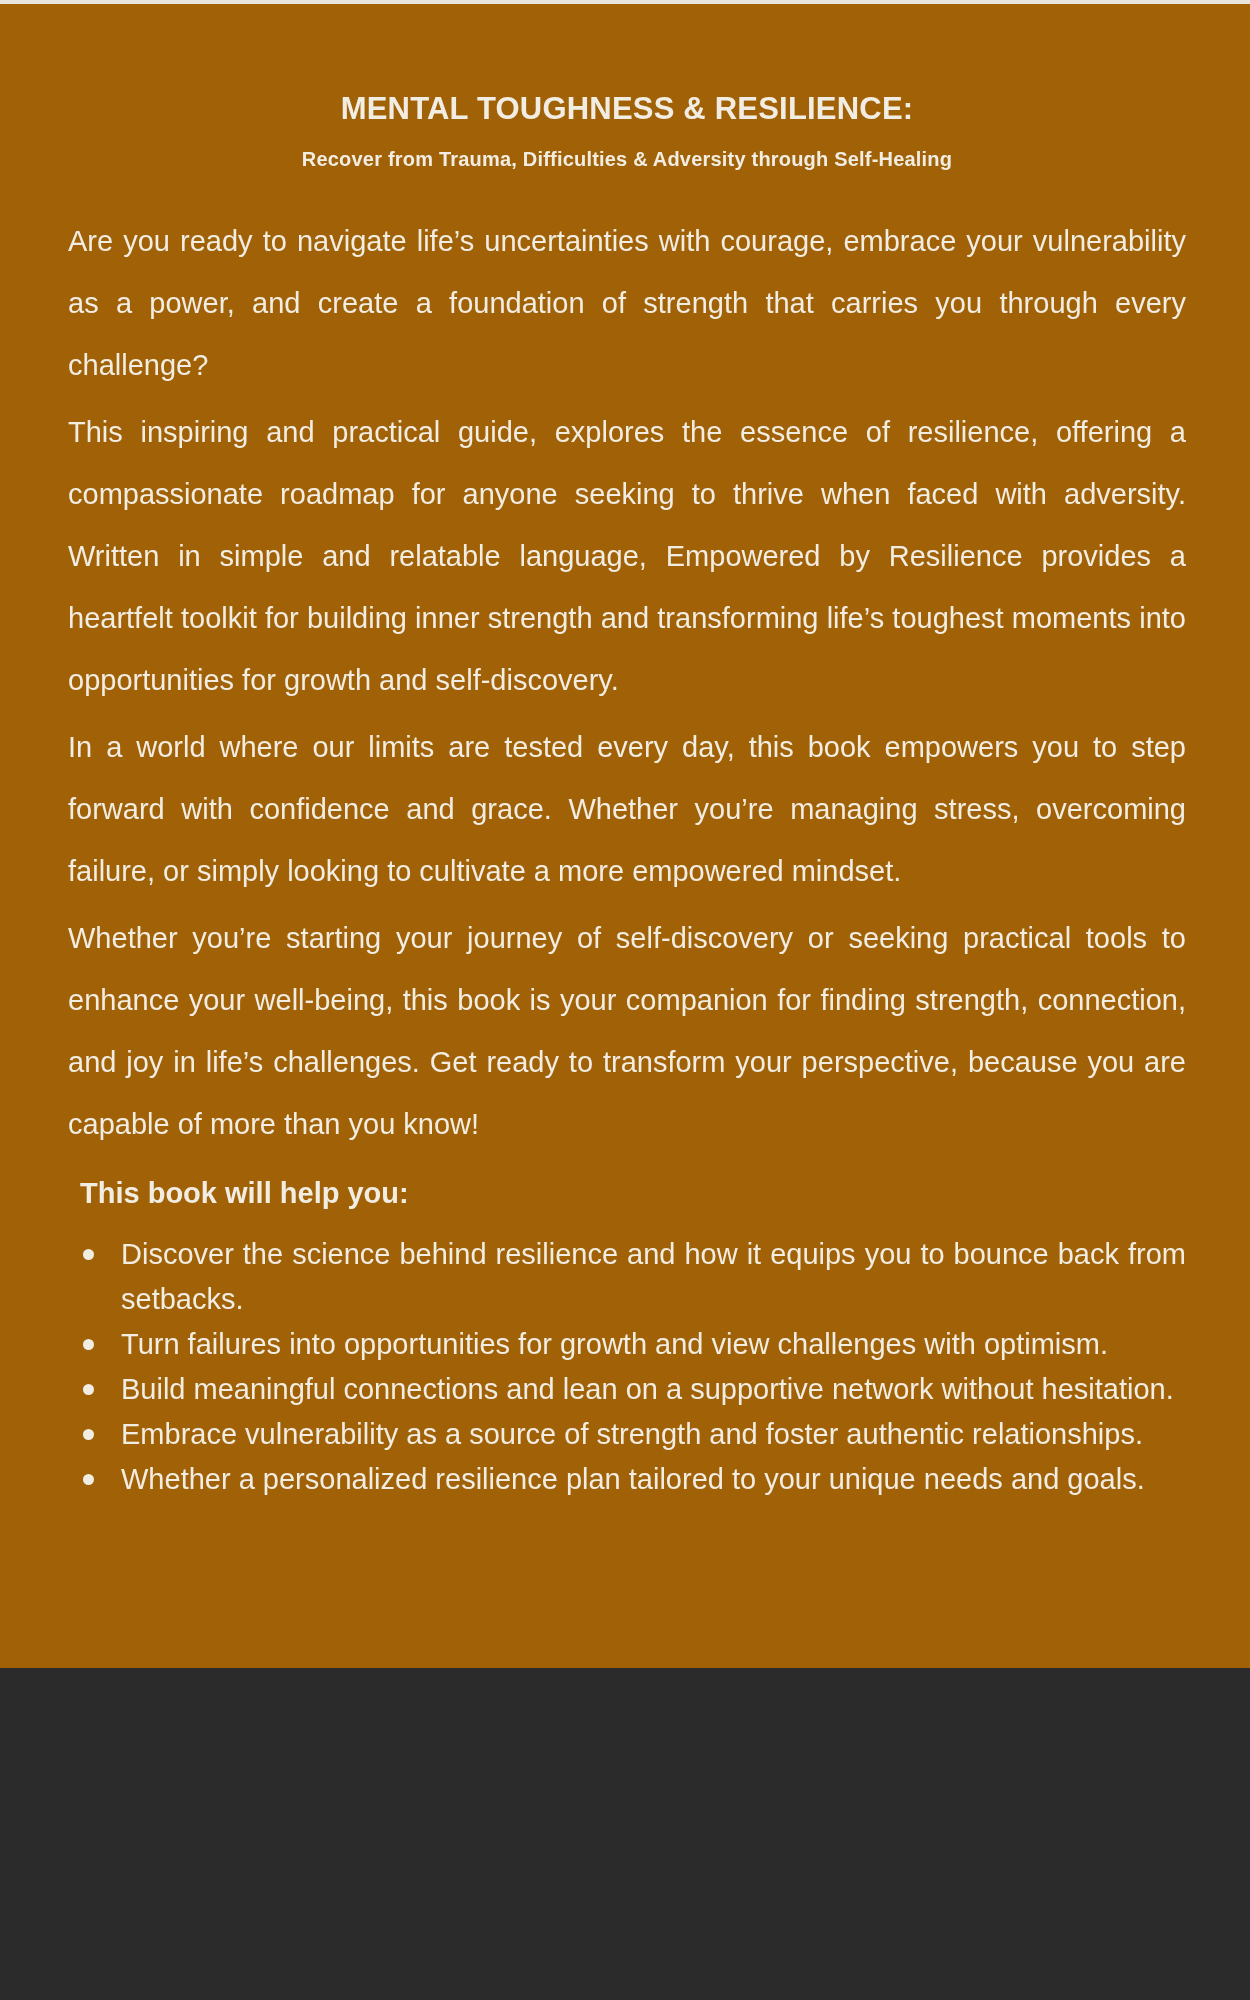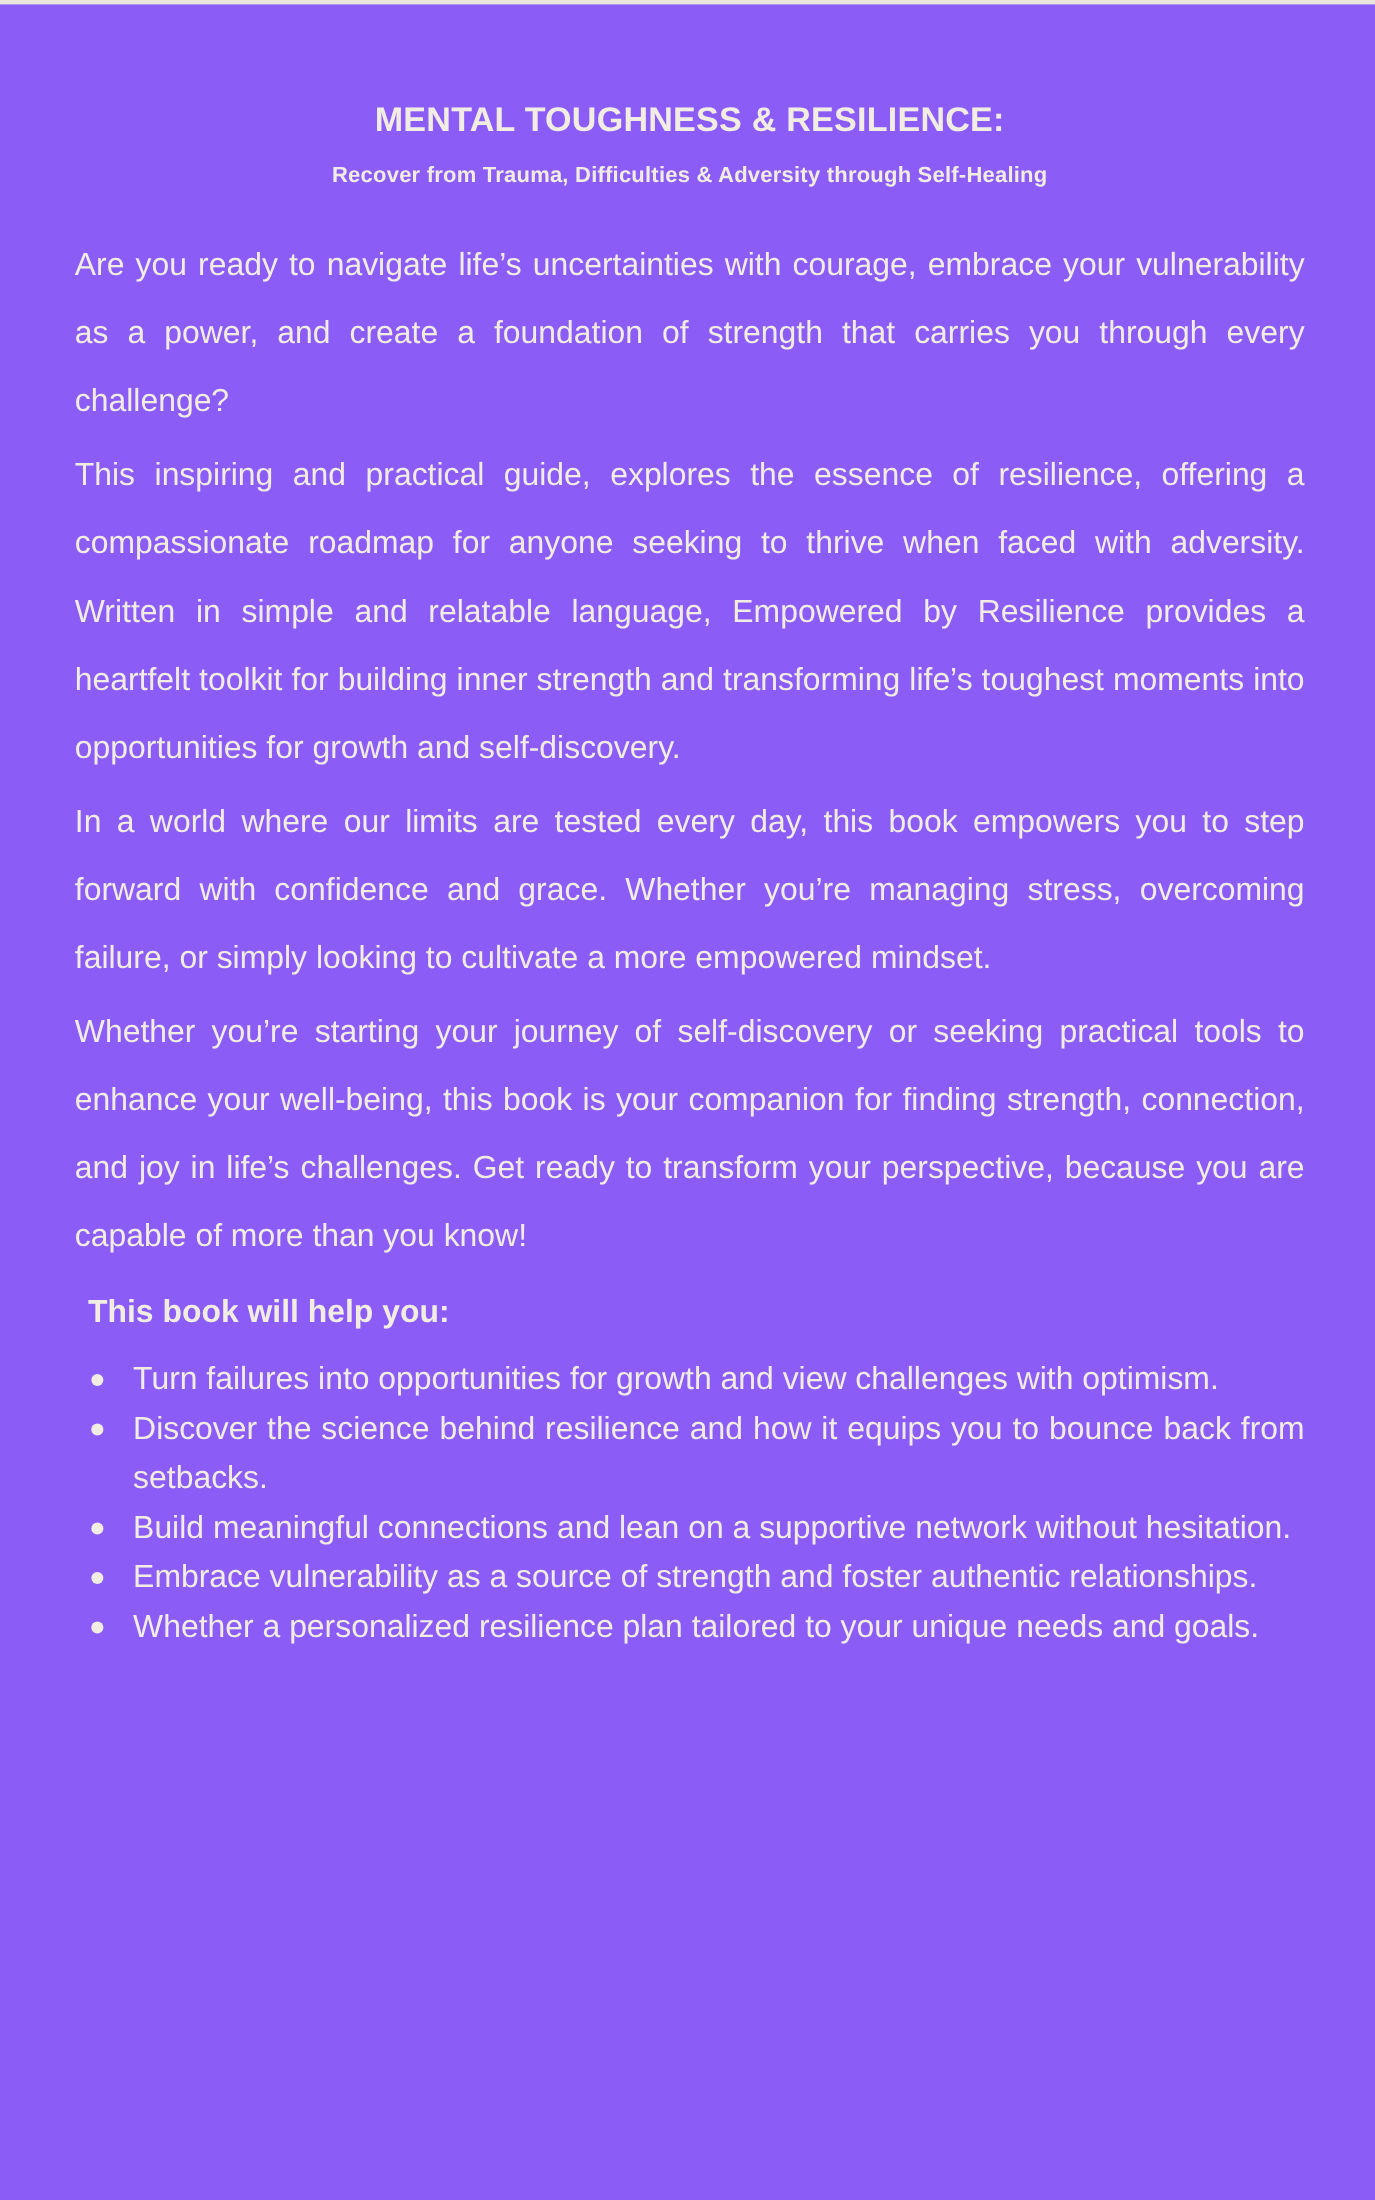--- a/index.html
+++ b/index.html
@@ -3,22 +3,22 @@
 <meta charset="utf-8">
 <style>
   html, body {
     margin: 0;
     padding: 0;
     background: #2b2b2b;
   }
   .page {
     position: relative;
     width: 1250px;
-    height: 2000px;
-    background: #8b5cf6;
+    height: 1668px;
+    background: #a16207;
     color: #F2EDE3;
     font-family: "Liberation Sans", sans-serif;
     overflow: hidden;
     margin: 0 auto;
   }
   .top-strip {
     width: 100%;
     height: 4px;
     background: #E9E5DC;
   }
@@ -97,25 +97,25 @@
       <p>This inspiring and practical guide, explores the essence of resilience, offering a compassionate roadmap for anyone seeking to thrive when faced with adversity. Written in simple and relatable language, Empowered by Resilience provides a heartfelt toolkit for building inner strength and transforming life’s toughest moments into opportunities for growth and self-discovery.</p>
       <p>In a world where our limits are tested every day, this book empowers you to step forward with confidence and grace. Whether you’re managing stress, overcoming failure, or simply looking to cultivate a more empowered mindset.</p>
       <p>Whether you’re starting your journey of self-discovery or seeking practical tools to enhance your well-being, this book is your companion for finding strength, connection, and joy in life’s challenges. Get ready to transform your perspective, because you are capable of more than you know!</p>
     </div>
 
     <div class="list-heading">This book will help you:</div>
 
     <ul class="benefits">
       <li>
         <span class="bullet-dot"></span>
-        <span class="bullet-text">Turn failures into opportunities for growth and view challenges with optimism.</span>
+        <span class="bullet-text">Discover the science behind resilience and how it equips you to bounce back from setbacks.</span>
       </li>
       <li>
         <span class="bullet-dot"></span>
-        <span class="bullet-text">Discover the science behind resilience and how it equips you to bounce back from setbacks.</span>
+        <span class="bullet-text">Turn failures into opportunities for growth and view challenges with optimism.</span>
       </li>
       <li>
         <span class="bullet-dot"></span>
         <span class="bullet-text">Build meaningful connections and lean on a supportive network without hesitation.</span>
       </li>
       <li>
         <span class="bullet-dot"></span>
         <span class="bullet-text">Embrace vulnerability as a source of strength and foster authentic relationships.</span>
       </li>
       <li>

